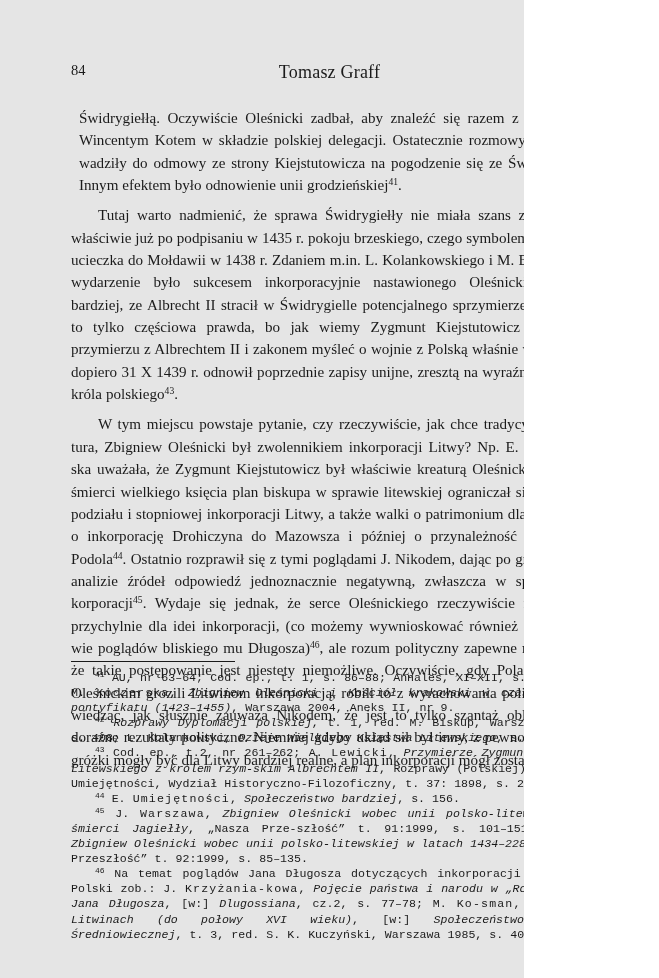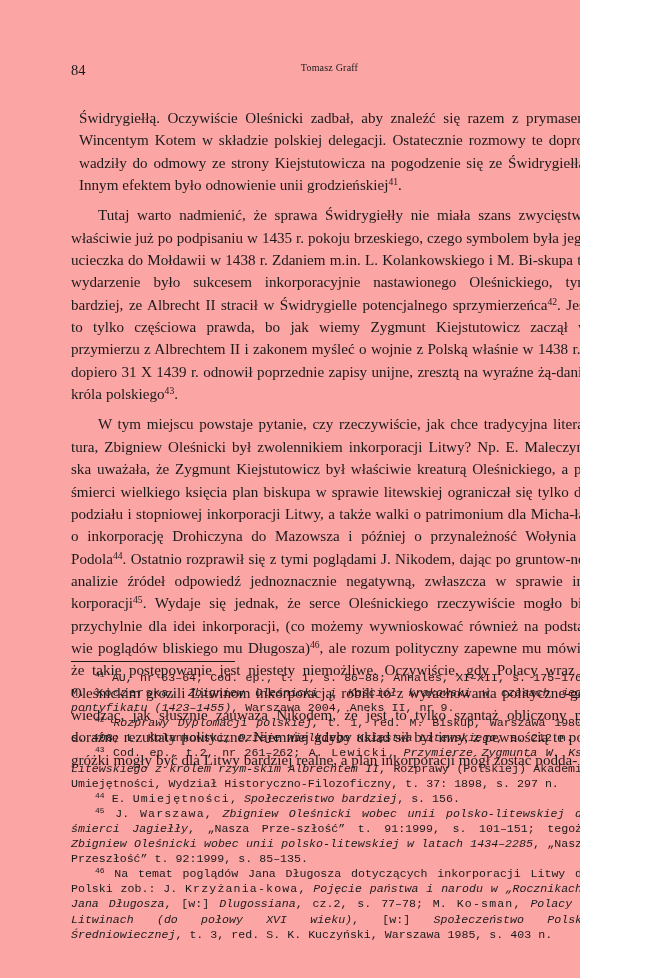--- a/index.html
+++ b/index.html
@@ -6,23 +6,23 @@
     margin: 0;
     padding: 0;
     background: #ffffff;
   }
   body {
     font-family: "Liberation Serif", "DejaVu Serif", serif;
     color: #1a1a1a;
   }
   #page {
     position: relative;
-    width: 580px;
+    width: 524px;
     height: 978px;
-    background: #fca5a5;
+    background: #e5e5e5;
     overflow: hidden;
   }
   
   #running-head {
     position: absolute;
     left: 71px;
     top: 62px;
     width: 517px;
     height: 18px;
   }
@@ -32,21 +32,21 @@
     top: 0;
     font-size: 14.5px;
     letter-spacing: 0.1px;
   }
   #head-title {
     position: absolute;
     left: 0;
     top: 0;
     width: 517px;
     text-align: center;
-    font-size: 10px;
+    font-size: 18px;
     letter-spacing: 0.2px;
   }
   
   #body-text {
     position: absolute;
     left: 71px;
     top: 107px;
     width: 518px;
   }
   .para {

